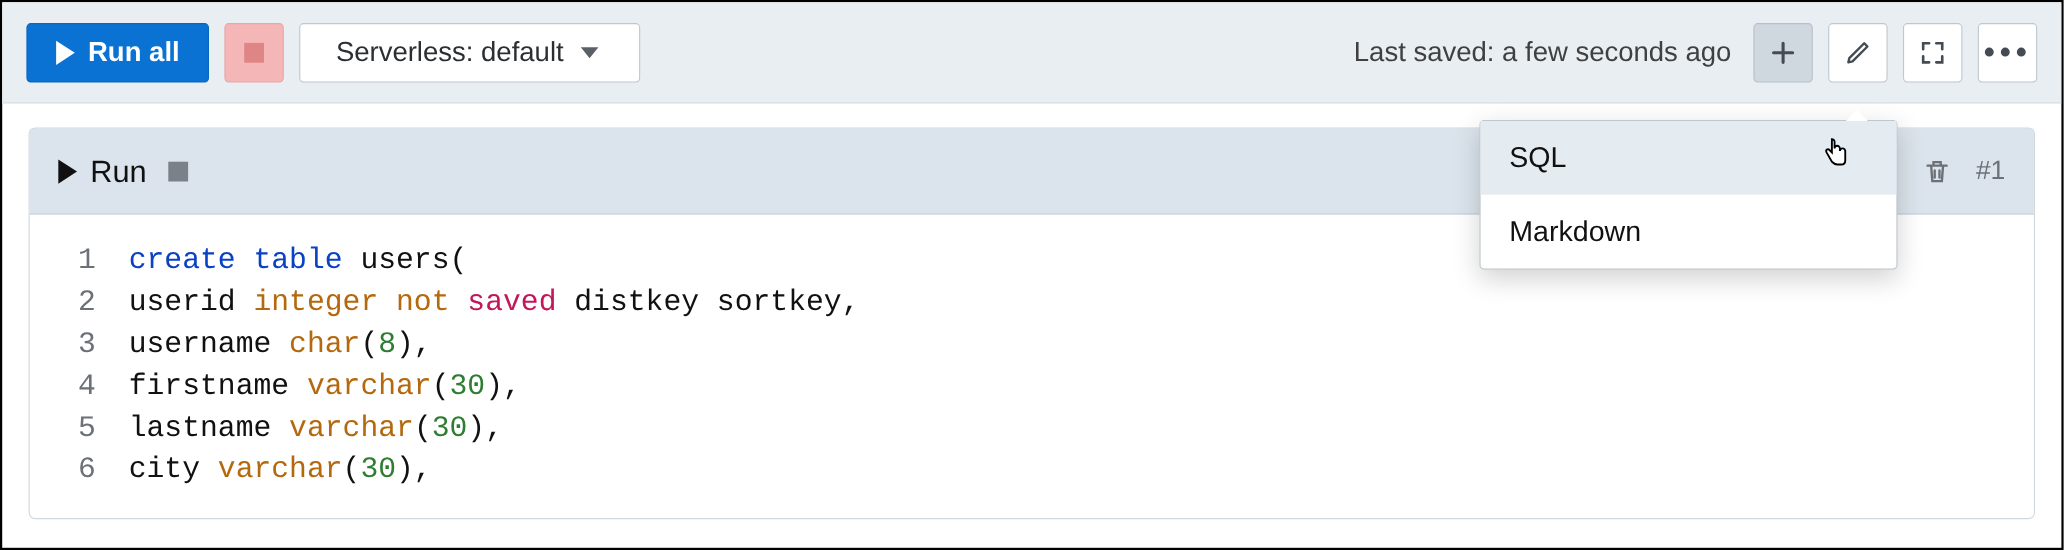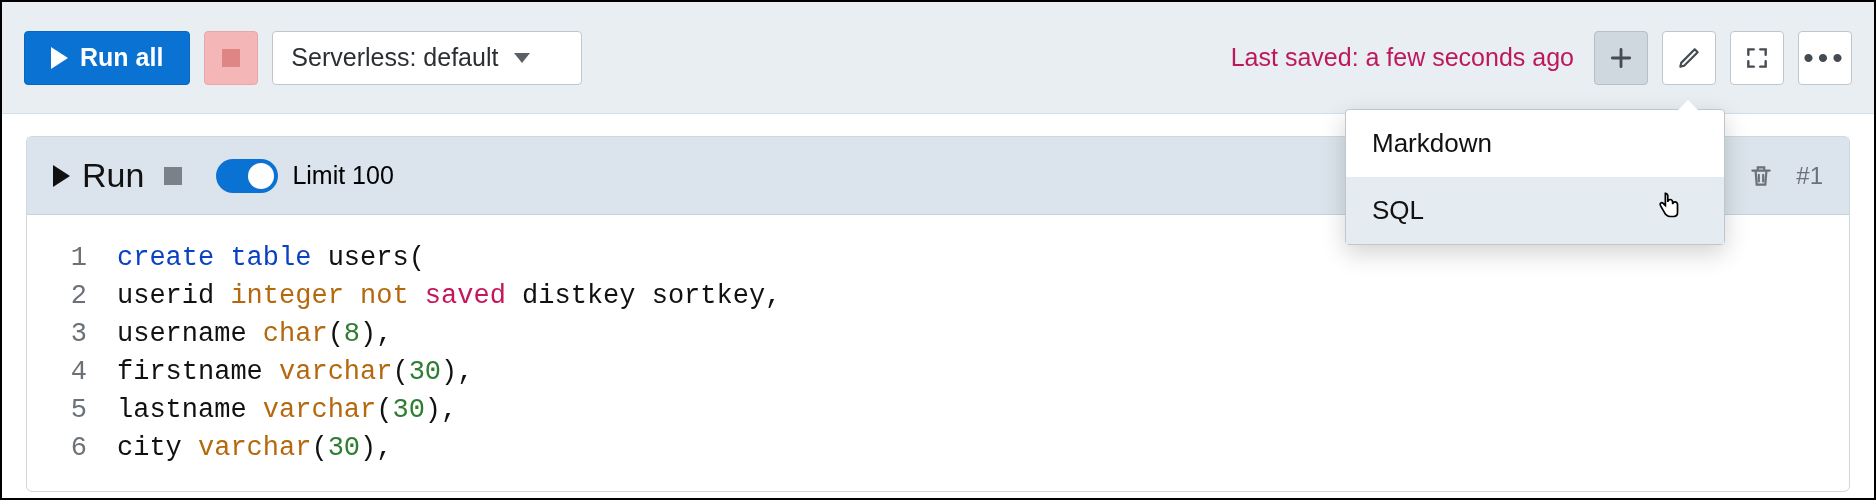--- a/index.html
+++ b/index.html
@@ -12,21 +12,21 @@
     border: 2px solid #000;
   }
 
   
   .top-toolbar {
     display: flex;
     align-items: center;
     gap: 14px;
     padding: 12px 22px;
     background: #e9eef3;
-    height: 112px;
+    height: 92px;
     border-bottom: 1px solid #d5dde5;
   }
   .btn {
     display: inline-flex;
     align-items: center;
     justify-content: center;
     border: 1px solid #bfc6cc;
     border-radius: 4px;
     background: #fff;
     height: 54px;
@@ -78,37 +78,37 @@
     align-items: center;
     justify-content: center;
     font-size: 19px;
     font-weight: 700;
     font-family: Georgia, serif;
   }
   .select {
     display: inline-flex;
     align-items: center;
     gap: 16px;
-    padding: 0 18px;
+    padding: 0 32px;
     height: 54px;
     background: #fff;
     border: 1px solid #bfc6cc;
     border-radius: 4px;
     font-size: 25px;
     color: #2b2f33;
     cursor: pointer;
   }
   .caret-down {
     width: 0; height: 0;
     border-left: 8px solid transparent;
     border-right: 8px solid transparent;
     border-top: 10px solid #5a6065;
   }
   .status-text {
-    color: #be185d;
+    color: #404040;
     font-size: 25px;
     margin-left: auto;
     margin-right: 6px;
   }
   .icon-btn {
     width: 54px;
     padding: 0;
     color: #444b52;
   }
   .icon-btn.pressed {
@@ -135,21 +135,21 @@
     padding: 12px 26px;
     background: #dbe4ec;
     border-bottom: 1px solid #c6d2dd;
     height: 78px;
   }
   .cell-toolbar .plain {
     display: inline-flex;
     align-items: center;
     gap: 12px;
     color: #111;
-    font-size: 34px;
+    font-size: 28px;
     cursor: pointer;
   }
   .play-tri {
     width: 0; height: 0;
     border-top: 11px solid transparent;
     border-bottom: 11px solid transparent;
     border-left: 17px solid #111;
   }
   .play-tri.white { border-left-color: #fff; }
   .square {
@@ -272,24 +272,20 @@
 
 <div class="cell">
   <div class="cell-toolbar">
     <span class="plain">
       <span class="play-tri"></span>
       <span>Run</span>
     </span>
     <span class="plain">
       <span class="square"></span>
     </span>
-    <div class="toggle-wrap" style="margin-left:14px;">
-      <span class="toggle"></span>
-      <span>Limit 100</span>
-    </div>
 
     <div class="cell-right">
       <svg width="26" height="26" viewBox="0 0 24 24" class="chev">
           <path d="M6 15l6-6 6 6" stroke-width="2.4" fill="none" stroke-linecap="round"></path>
         </svg>
       <svg width="26" height="26" viewBox="0 0 24 24" class="chev">
           <path d="M6 9l6 6 6-6" stroke-width="2.4" fill="none" stroke-linecap="round"></path>
         </svg>
       <svg width="26" height="28" viewBox="0 0 24 24">
         <path d="M4 7h16M9 7V4h6v3M7 7l1 13h8l1-13M10 11v6M14 11v6" stroke="#6b7177" stroke-width="2" fill="none" stroke-linecap="round"></path>
@@ -320,22 +316,22 @@
         <span><span class="tok-p">lastname </span><span class="tok-t">varchar</span><span class="tok-p">(</span><span class="tok-num">30</span><span class="tok-p">),</span></span>
       </div>
       <div class="code-line">
         <span class="ln">6</span>
         <span><span class="tok-p">city </span><span class="tok-t">varchar</span><span class="tok-p">(</span><span class="tok-num">30</span><span class="tok-p">),</span></span>
       </div>
     </div>
 </div>
 
 <div class="add-menu">
-  <div class="add-menu-item">
-    <span>Markdown</span>
-  </div>
   <div class="add-menu-item hover">
     <span>SQL</span>
     <svg class="cursor-hand" width="30" height="34" viewBox="0 0 24 28">
       <path d="M9 2v10l-2-2c-1-1-3 0-2 2l4 7c1 1 2 2 4 2h3c2 0 3-1 3-3v-7c0-1-1-2-2-2s-2 1-2 2V9c0-1-1-2-2-2s-2 1-2 2V4c0-1-1-2-2-2z" fill="#fff" stroke="#000" stroke-width="1.4"></path>
     </svg>
   </div>
+  <div class="add-menu-item">
+    <span>Markdown</span>
+  </div>
 </div>
 
 </body></html>

